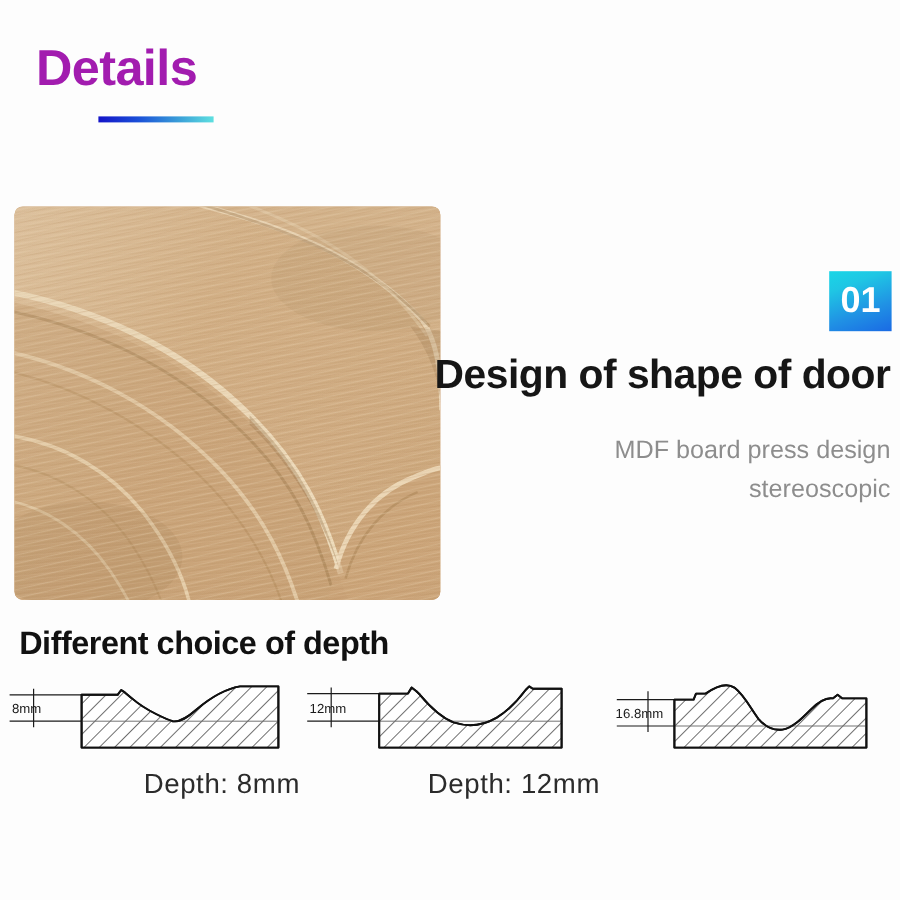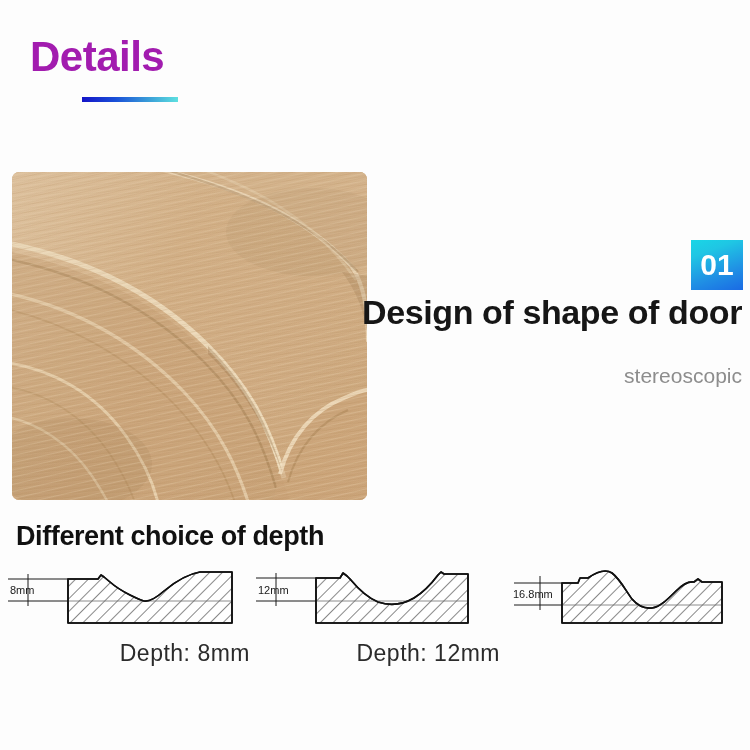--- a/index.html
+++ b/index.html
@@ -45,21 +45,21 @@
     border-radius: 7px;
     overflow: hidden;
     background: #cfa87e;
   }
   #wood-panel svg { display: block; }
 
   
   #number-badge {
     position: absolute;
     left: 691px;
-    top: 240px;
+    top: 226px;
     width: 52px;
     height: 50px;
     background: linear-gradient(160deg, #19d6e6 0%, #1fc6e4 25%, #2091e4 65%, #1a6ae4 100%);
     color: #ffffff;
     font-size: 30px;
     font-weight: bold;
     display: flex;
     align-items: center;
     justify-content: center;
     line-height: 1;
@@ -196,20 +196,21 @@
 
       <rect x="0" y="0" width="355" height="328" fill="url(#shadeA)" opacity="0.2"></rect>
       <rect x="0" y="0" width="355" height="328" fill="url(#hiA)" opacity="0.18"></rect>
     </g>
   </svg>
 </div>
 
 <div id="number-badge">01</div>
 <div id="feature-heading">Design of shape of door</div>
 <div id="feature-sub">
+  <div>MDF board press design</div>
   <div>stereoscopic</div>
 </div>
 
 <div id="depth-heading">Different choice of depth</div>
 
 <div id="depth-row">
 
   <div class="depth-item">
     <svg class="depth-svg" width="250" height="75" viewBox="0 0 250 75" xmlns="http://www.w3.org/2000/svg">
       <defs>

